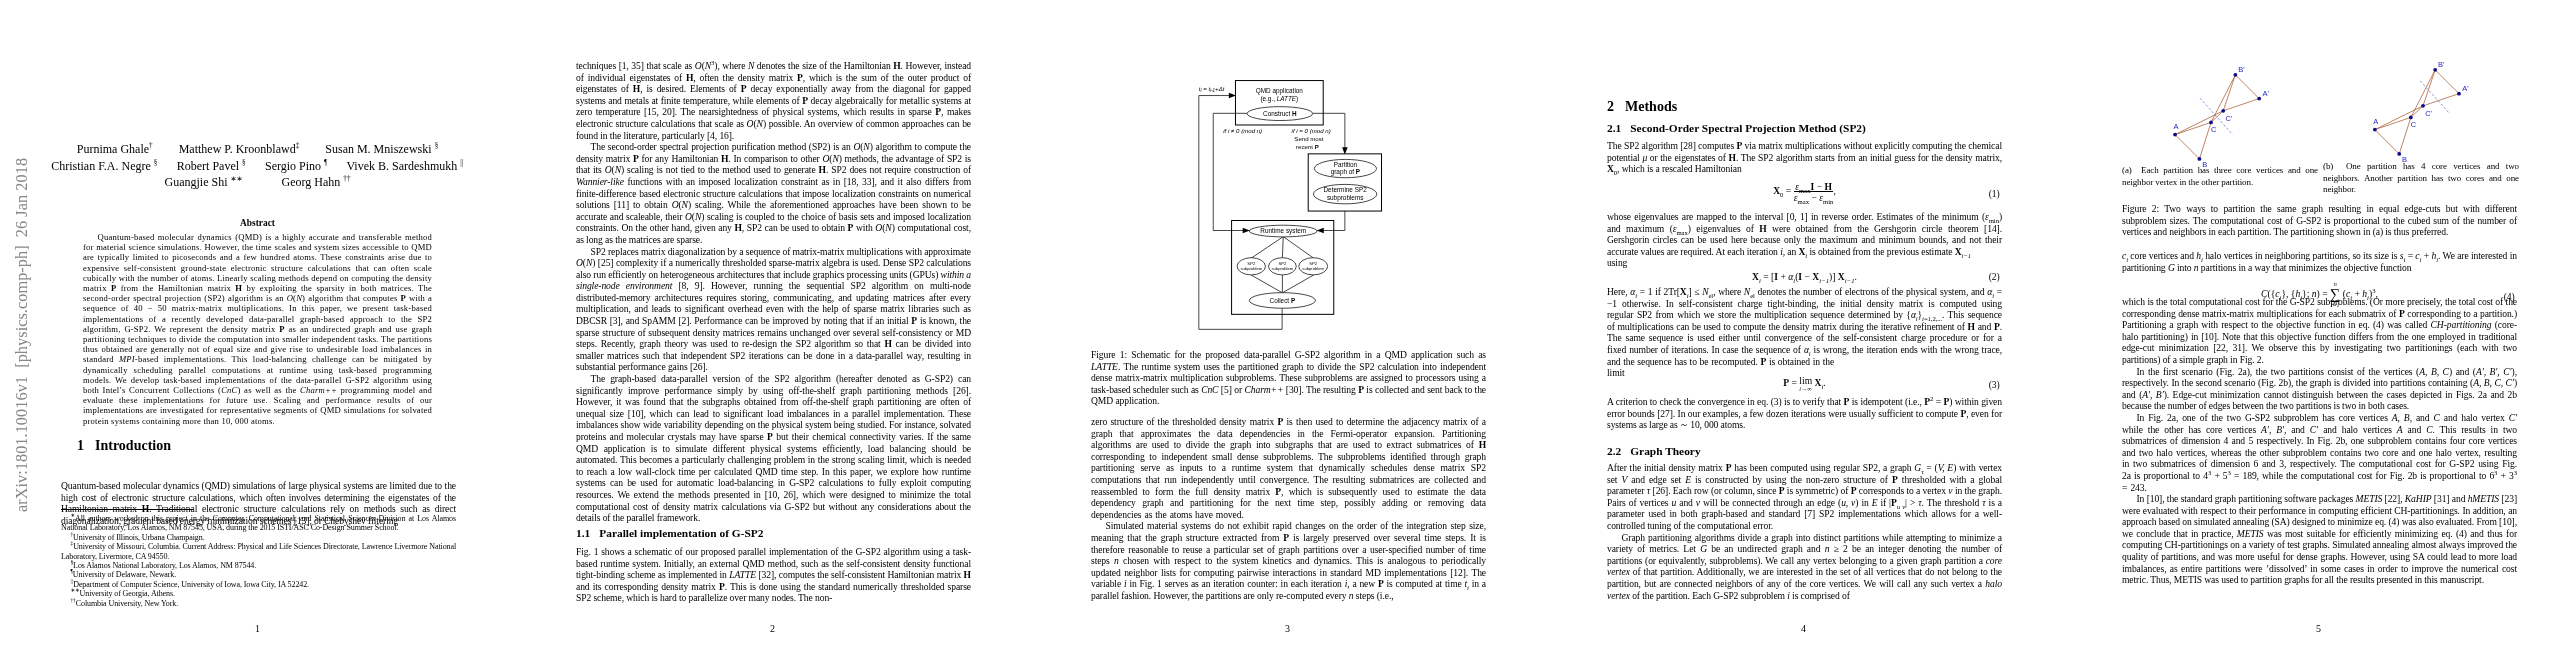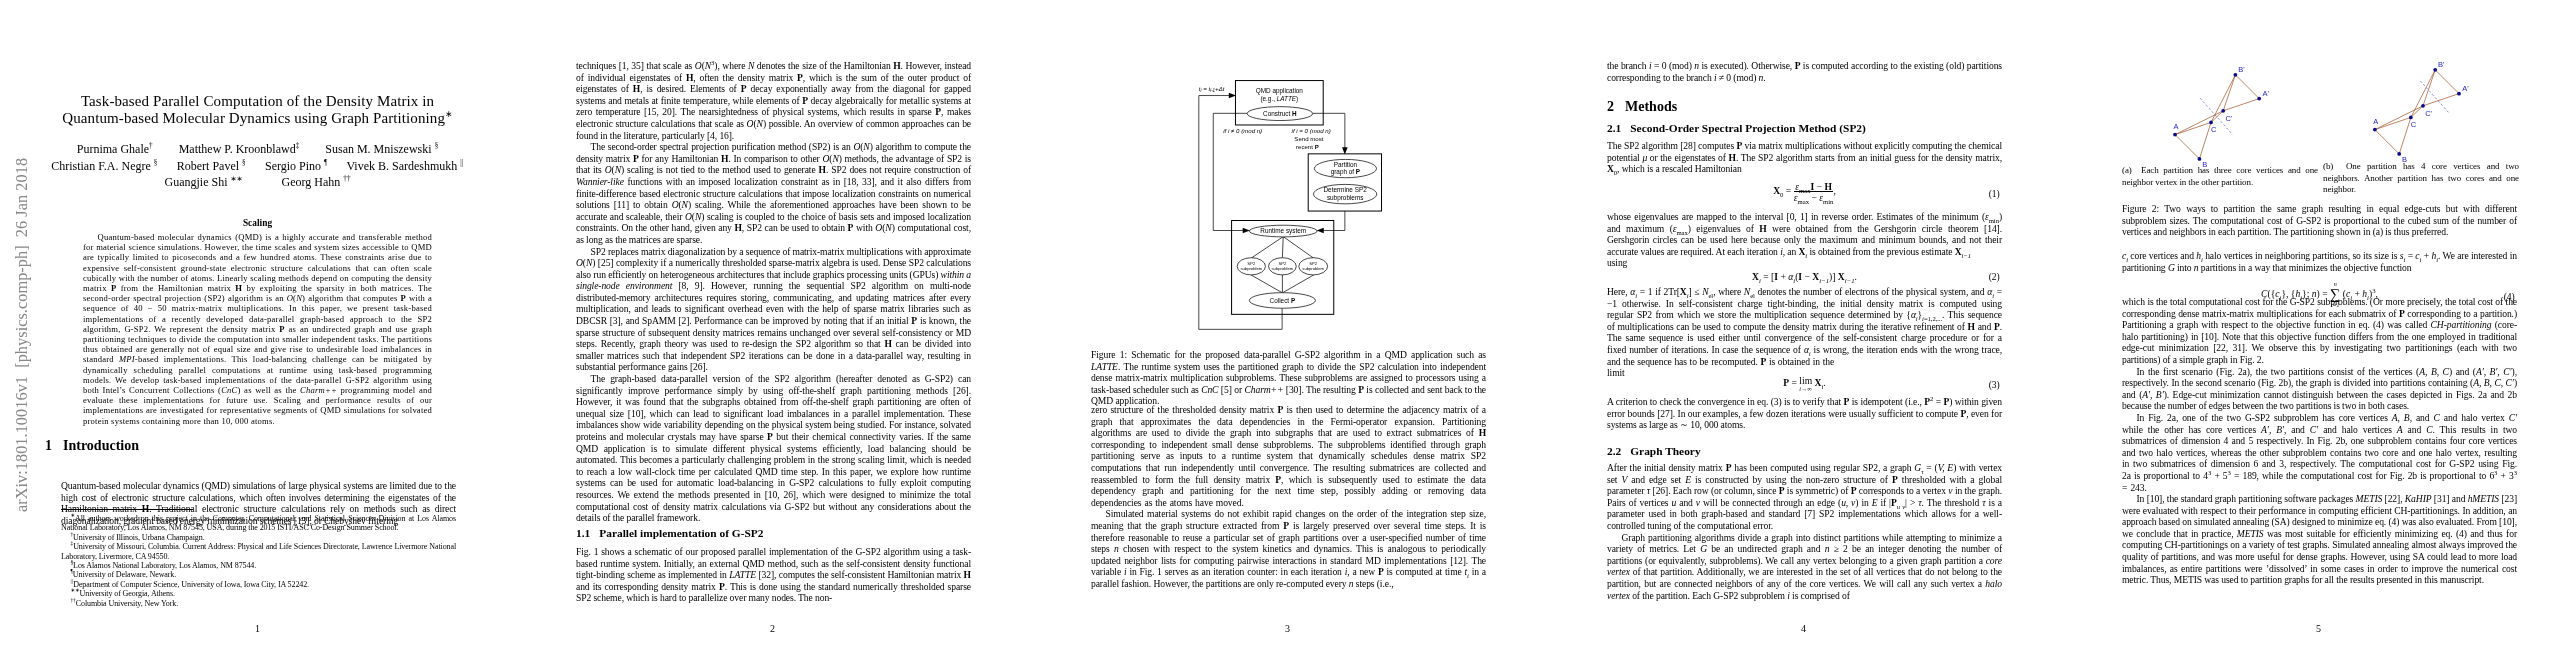--- a/index.html
+++ b/index.html
@@ -22,31 +22,30 @@
 .lim .lo{font-size:6.1px;display:block;}
 .sum{display:inline-block;vertical-align:middle;text-align:center;line-height:1;}
 .sum .hi,.sum .lo{font-size:6.1px;display:block;font-style:italic;}
 .sum .sg{font-size:14.5px;display:block;font-style:normal;}
 </style>
 </head>
 <body>
 
 <div class="page" style="left:0">
   <div id="arxiv" style="position:absolute;left:-162px;top:325px;width:367px;text-align:center;color:#878787;font-size:16.4px;transform:rotate(-90deg);white-space:nowrap;">arXiv:1801.10016v1&nbsp; [physics.comp-ph]&nbsp; 26 Jan 2018</div>
-  <div style="position:absolute;left:0;top:93px;width:515px;text-align:center;font-size:15px;line-height:17px;letter-spacing:0.1px;">Task-based Parallel Computation of the Density Matrix in<br>Quantum-based Molecular Dynamics using Graph Partitioning<sup style="font-size:60%">∗</sup></div>
   <div style="position:absolute;left:0;top:141px;width:515px;text-align:center;font-size:12px;line-height:16.7px;">
     Purnima Ghale<sup style="font-size:60%">†</sup> <span style="display:inline-block;width:20px"></span> Matthew P. Kroonblawd<sup style="font-size:60%">‡</sup> <span style="display:inline-block;width:20px"></span> Susan M. Mniszewski <sup style="font-size:60%">§</sup><br>
     Christian F.A. Negre <sup style="font-size:60%">§</sup> <span style="display:inline-block;width:13.3px"></span> Robert Pavel <sup style="font-size:60%">§</sup> <span style="display:inline-block;width:13.3px"></span> Sergio Pino <sup style="font-size:60%">¶</sup> <span style="display:inline-block;width:13.3px"></span> Vivek B. Sardeshmukh <sup style="font-size:60%;letter-spacing:0.3px">||</sup><br>
     Guangjie Shi <sup style="font-size:60%">∗∗</sup> <span style="display:inline-block;width:33px"></span> Georg Hahn <sup style="font-size:60%">††</sup>
   </div>
-  <div style="position:absolute;left:0;top:218px;width:515px;text-align:center;font-size:9.4px;font-weight:bold;">Scaling</div>
+  <div style="position:absolute;left:0;top:218px;width:515px;text-align:center;font-size:9.4px;font-weight:bold;">Abstract</div>
   <div class="tb" style="left:83px;width:349px;top:232px;font-size:8.6px;line-height:10.2px;letter-spacing:0.2px;">
     <p>Quantum-based molecular dynamics (QMD) is a highly accurate and transferable method for material science simulations. However, the time scales and system sizes accessible to QMD are typically limited to picoseconds and a few hundred atoms. These constraints arise due to expensive self-consistent ground-state electronic structure calculations that can often scale cubically with the number of atoms. Linearly scaling methods depend on computing the density matrix <b>P</b> from the Hamiltonian matrix <b>H</b> by exploiting the sparsity in both matrices. The second-order spectral projection (SP2) algorithm is an <i>O</i>(<i>N</i>) algorithm that computes <b>P</b> with a sequence of 40 − 50 matrix-matrix multiplications. In this paper, we present task-based implementations of a recently developed data-parallel graph-based approach to the SP2 algorithm, G-SP2. We represent the density matrix <b>P</b> as an undirected graph and use graph partitioning techniques to divide the computation into smaller independent tasks. The partitions thus obtained are generally not of equal size and give rise to undesirable load imbalances in standard <i>MPI</i>-based implementations. This load-balancing challenge can be mitigated by dynamically scheduling parallel computations at runtime using task-based programming models. We develop task-based implementations of the data-parallel G-SP2 algorithm using both Intel’s Concurrent Collections (<i>CnC</i>) as well as the <i>Charm++</i> programming model and evaluate these implementations for future use. Scaling and performance results of our implementations are investigated for representative segments of QMD simulations for solvated protein systems containing more than 10, 000 atoms.</p>
   </div>
-  <div style="position:absolute;left:45px;top:438px;" class="sec">1<span style="display:inline-block;width:11px"></span>Introduction</div>
+  <div style="position:absolute;left:77px;top:438px;" class="sec">1<span style="display:inline-block;width:11px"></span>Introduction</div>
   <div class="tb" style="top:461px;margin-top:19px;">
     <p class="ni">Quantum-based molecular dynamics (QMD) simulations of large physical systems are limited due to the high cost of electronic structure calculations, which often involves determining the eigenstates of the Hamiltonian matrix <b>H</b>. Traditional electronic structure calculations rely on methods such as direct diagonalization, gradient based energy minimization schemes [13], or Chebyshev filtering</p>
   </div>
   <div style="position:absolute;left:61px;top:509px;width:132px;border-top:0.6px solid #000;"></div>
   <div class="tb" id="fnotes" style="top:514px;font-size:8px;line-height:9.4px;">
     <p style="text-indent:9.4px;"><sup>∗</sup>All authors worked on this project in the Computer, Computational, and Statistical Sciences Division at Los Alamos National Laboratory, Los Alamos, NM 87545, USA, during the 2015 ISTI/ASC Co-Design Summer School.</p>
     <p style="text-indent:9.4px;"><sup>†</sup>University of Illinois, Urbana Champaign.</p>
     <p style="text-indent:9.4px;"><sup>‡</sup>University of Missouri, Columbia. Current Address: Physical and Life Sciences Directorate, Lawrence Livermore National Laboratory, Livermore, CA 94550.</p>
     <p style="text-indent:9.4px;"><sup>§</sup>Los Alamos National Laboratory, Los Alamos, NM 87544.</p>
     <p style="text-indent:9.4px;"><sup>¶</sup>University of Delaware, Newark.</p>
@@ -129,31 +128,28 @@
       <text x="164.5" y="342" text-anchor="middle" font-size="7.5px">SP2</text>
       <text x="164.5" y="351" text-anchor="middle" font-size="7.5px">subproblem</text>
       <text x="220" y="342" text-anchor="middle" font-size="7.5px">SP2</text>
       <text x="220" y="351" text-anchor="middle" font-size="7.5px">subproblem</text>
       <text x="164.5" y="411" text-anchor="middle">Collect <tspan font-weight="bold">P</tspan></text>
     </g>
   </svg>
   <div class="tb" style="top:349px;">
     <p class="ni">Figure 1: Schematic for the proposed data-parallel G-SP2 algorithm in a QMD application such as <i>LATTE</i>. The runtime system uses the partitioned graph to divide the SP2 calculation into independent dense matrix-matrix multiplication subproblems. These subproblems are assigned to processors using a task-based scheduler such as <i>CnC</i> [5] or <i>Charm++</i> [30]. The resulting <b>P</b> is collected and sent back to the QMD application.</p>
   </div>
-  <div class="tb" style="top:404px;">
+  <div class="tb" style="top:416px;">
     <p class="ni" style="word-spacing:0.7px">zero structure of the thresholded density matrix <b>P</b> is then used to determine the adjacency matrix of a graph that approximates the data dependencies in the Fermi-operator expansion. Partitioning algorithms are used to divide the graph into subgraphs that are used to extract submatrices of <b>H</b> corresponding to independent small dense subproblems. The subproblems identified through graph partitioning serve as inputs to a runtime system that dynamically schedules dense matrix SP2 computations that run independently until convergence. The resulting submatrices are collected and reassembled to form the full density matrix <b>P</b>, which is subsequently used to estimate the data dependency graph and partitioning for the next time step, possibly adding or removing data dependencies as the atoms have moved.</p>
     <p>Simulated material systems do not exhibit rapid changes on the order of the integration step size, meaning that the graph structure extracted from <b>P</b> is largely preserved over several time steps. It is therefore reasonable to reuse a particular set of graph partitions over a user-specified number of time steps <i>n</i> chosen with respect to the system kinetics and dynamics. This is analogous to periodically updated neighbor lists for computing pairwise interactions in standard MD implementations [12]. The variable <i>i</i> in Fig. 1 serves as an iteration counter: in each iteration <i>i</i>, a new <b>P</b> is computed at time <i>t<sub>i</sub></i> in a parallel fashion. However, the partitions are only re-computed every <i>n</i> steps (i.e.,</p>
   </div>
   <div class="pageno">3</div>
 </div>
 
 <div class="page" style="left:1546px">
-  <div class="tb" style="top:60px;">
-    <p class="ni">the branch <i>i</i> = 0 (mod) <i>n</i> is executed). Otherwise, <b>P</b> is computed according to the existing (old) partitions corresponding to the branch <i>i</i> ≠ 0 (mod) <i>n</i>.</p>
-  </div>
   <div style="position:absolute;left:61px;top:99px;" class="sec">2<span style="display:inline-block;width:11px"></span>Methods</div>
   <div style="position:absolute;left:61px;top:122px;" class="ssec">2.1<span style="display:inline-block;width:9px"></span>Second-Order Spectral Projection Method (SP2)</div>
   <div class="tb" style="top:140px;">
     <p class="ni">The SP2 algorithm [28] computes <b>P</b> via matrix multiplications without explicitly computing the chemical potential <i>μ</i> or the eigenstates of <b>H</b>. The SP2 algorithm starts from an initial guess for the density matrix, <b>X</b><sub>0</sub>, which is a rescaled Hamiltonian</p>
   </div>
   <div class="eq" style="top:181px;">
     <span style="font-style:normal"><b>X</b><sub>0</sub> = </span><span class="frac" style="font-style:normal"><span class="num"><i>ε</i><sub>max</sub><b>I</b> − <b>H</b></span><br><span class="den"><i>ε</i><sub>max</sub> − <i>ε</i><sub>min</sub></span></span><span style="font-style:normal">,</span>
     <span class="eqno" style="top:6.7px;">(1)</span>
   </div>
   <div class="tb" style="top:211px;">

